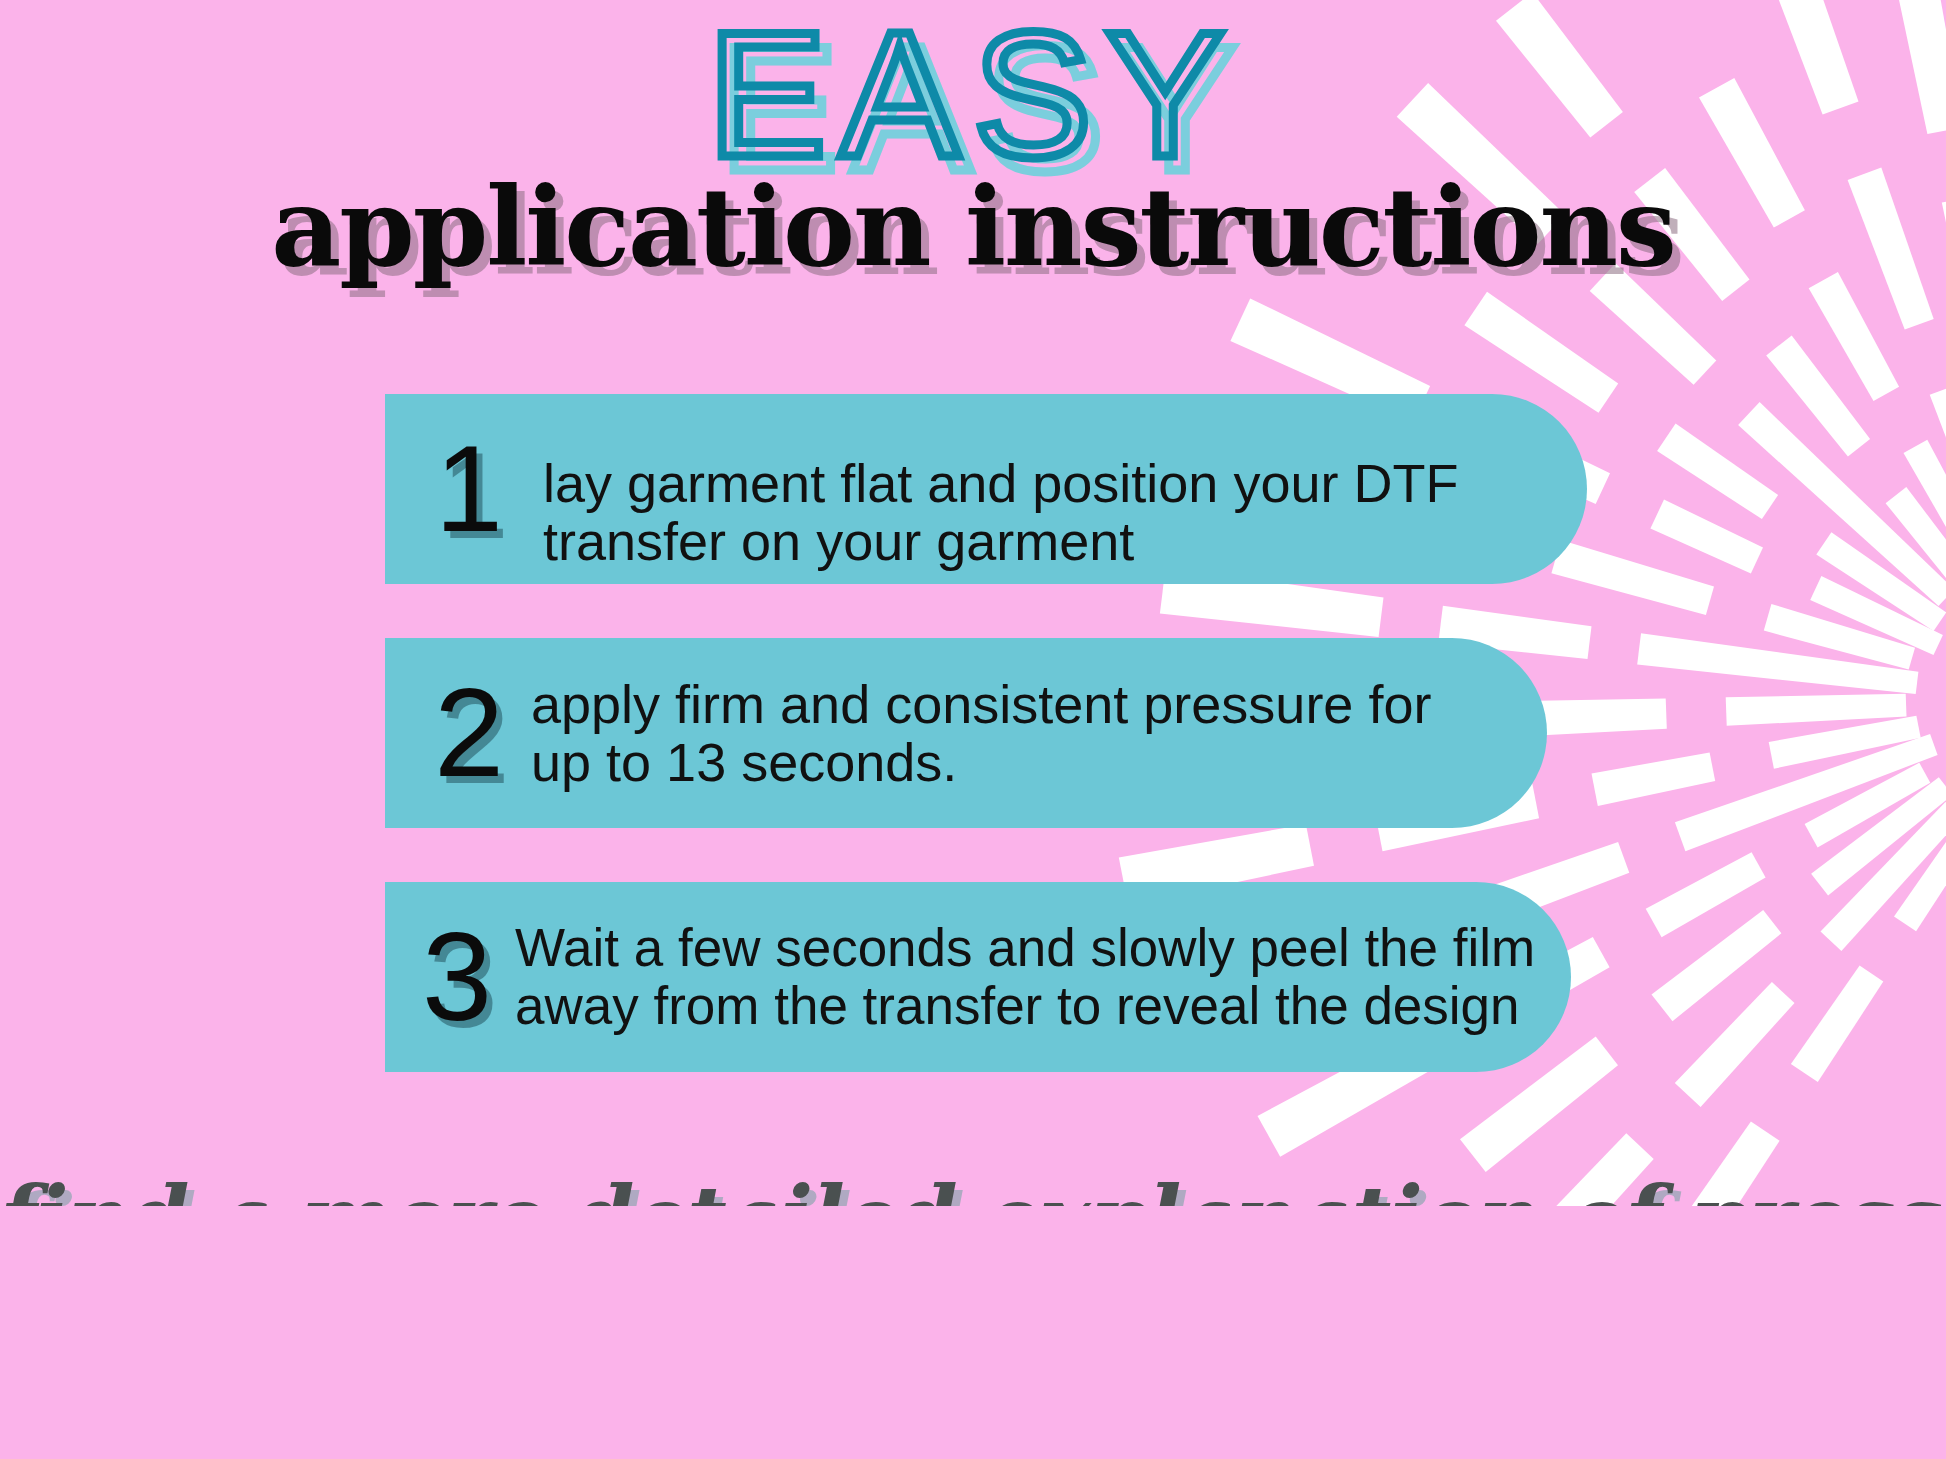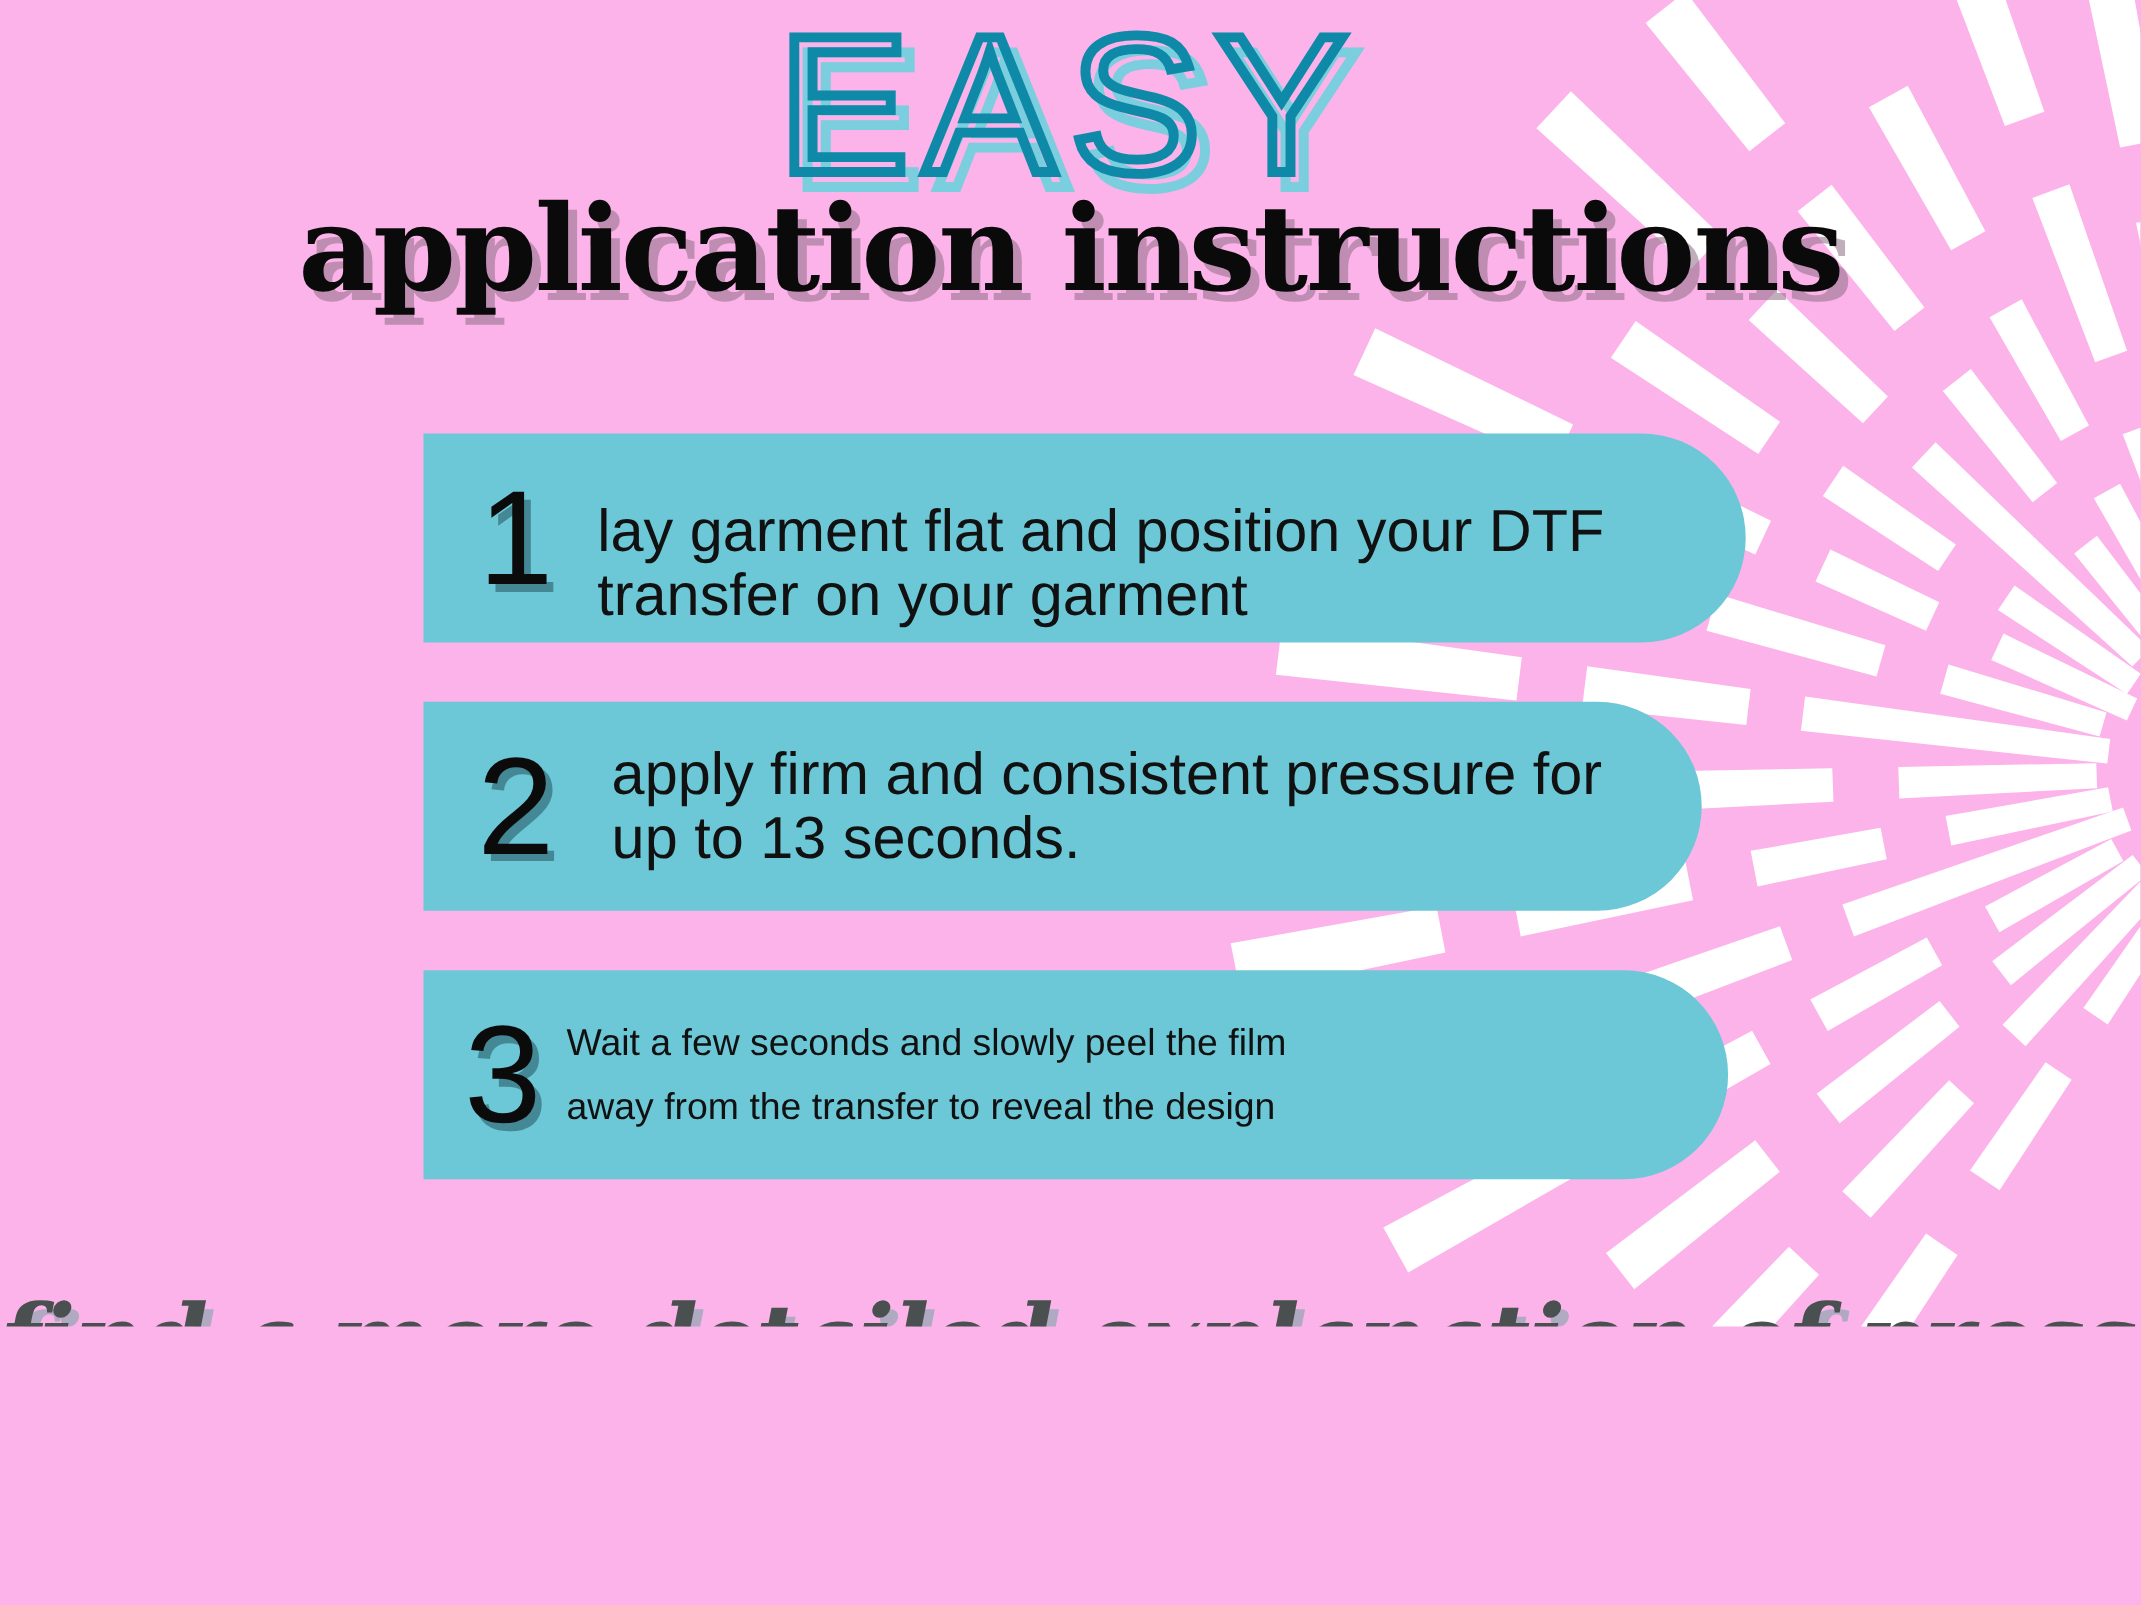--- a/index.html
+++ b/index.html
@@ -73,25 +73,25 @@
     flex:1 1 auto;
     white-space:pre-line;
   }
 
   #step1{left:385px;top:394px;width:1202px;height:190px;}
   #step1 .step-num{width:120px;margin-left:24px;font-size:122px;}
   #step1 .step-text{margin-left:14px;margin-top:45px;}
 
   #step2{left:385px;top:638px;width:1162px;height:190px;}
   #step2 .step-num{width:120px;margin-left:24px;font-size:126px;}
-  #step2 .step-text{margin-left:27px;}
+  #step2 .step-text{margin-left:2px;}
 
   #step3{left:385px;top:882px;width:1186px;height:190px;}
   #step3 .step-num{width:100px;margin-left:22px;font-size:126px;}
-  #step3 .step-text{margin-left:8px;font-size:34px;}
+  #step3 .step-text{margin-left:8px;font-size:53px;}
 
   
   #footer{
     position:absolute;left:0;top:1148px;width:1946px;text-align:center;
     font-family:"DejaVu Serif", serif;
     font-style:italic;font-weight:700;
     font-size:86px;line-height:140px;
     color:#4a5050;
     letter-spacing:-1px;
     text-shadow:7px 8px 0 rgba(150,165,180,0.75);

